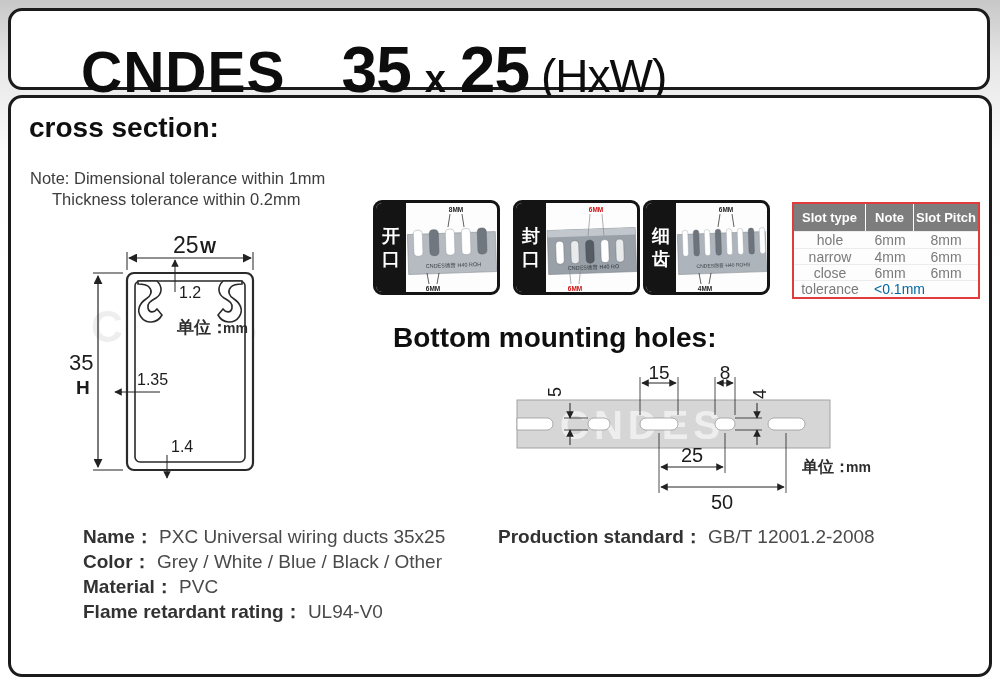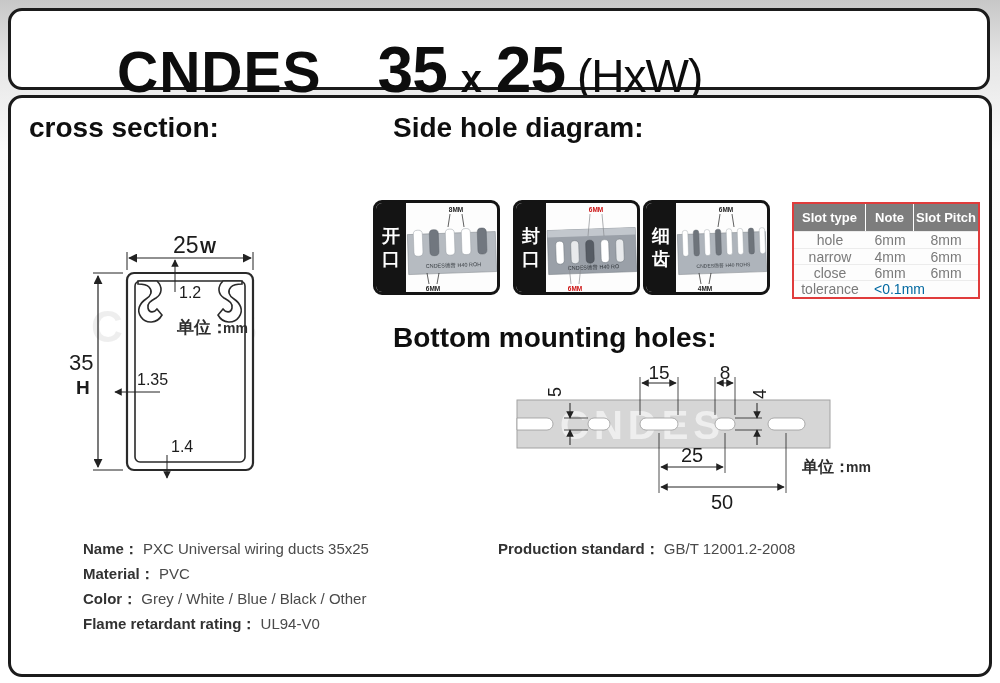--- a/index.html
+++ b/index.html
@@ -1,33 +1,33 @@
 <!DOCTYPE html>
 <html><head>
 <meta charset="utf-8">
 <style>
   html,body{margin:0;padding:0;}
   body{font-family:"Liberation Sans",sans-serif; background:#fff;}
   .page{position:relative;width:1000px;height:683px;overflow:hidden;
         background:linear-gradient(180deg,#c7c7c7 0%,#e6e6e6 9%,#fbfbfb 22%,#ffffff 40%);}
-  .box{position:absolute;background:#fff;border:3px solid #1b1b1b;border-radius:14px;box-sizing:border-box;padding-left:36px;}
+  .box{position:absolute;background:#fff;border:3px solid #1b1b1b;border-radius:14px;box-sizing:border-box;}
   .header-box{left:8px;top:8px;width:982px;height:82px;}
   .main-box{left:8px;top:95px;width:984px;height:582px;}
   .header-inner{display:flex;align-items:baseline;padding:13px 0 0 70px;color:#0d0d0d;}
   .brand{font-size:57px;font-weight:800;letter-spacing:1px;}
   .sz{font-size:64px;font-weight:800;letter-spacing:-1px;}
   .sz.first{margin-left:56px;}
   .sx{font-size:38px;font-weight:800;margin:0 14px;}
   .hw{font-size:46px;font-weight:500;margin-left:12px;letter-spacing:-1px;margin-top:25px;}
   .h2{position:absolute;font-size:28px;font-weight:800;color:#0f0f0f;white-space:nowrap;}
   .note{position:absolute;font-size:16.5px;color:#3d3d3d;line-height:1.25;}
   .note .l2{padding-left:22px;}
   .abs{position:absolute;}
   
-  .specs{position:absolute;font-size:15px;color:#4a4a4a;margin-top:12px;}
+  .specs{position:absolute;font-size:19px;color:#4a4a4a;}
   .spec-line{margin-bottom:7px;line-height:18px;}
   .spec-label{font-weight:bold;color:#323232;}
   
   .photo{position:absolute;width:127px;height:95px;border:3px solid #141414;border-radius:9px;
          background:#fdfdfd;box-sizing:border-box;overflow:hidden;}
   .band{position:absolute;left:0;top:0;bottom:0;width:30px;background:#141414;color:#fff;
         display:flex;flex-direction:column;align-items:center;justify-content:center;gap:5px;}
   .band span{font-size:18px;font-weight:bold;line-height:1;}
   .photo svg{position:absolute;left:28px;top:0;}
   
@@ -53,20 +53,24 @@
       <span class="sz first">35</span>
       <span class="sx">x</span>
       <span class="sz">25</span>
       <span class="hw">(HxW)</span>
     </div>
   </div>
 
   <div class="box main-box">
 
     <div class="h2" style="left:18px;top:14px;">cross section:</div>
+    <div class="note" style="left:19px;top:70px;">
+      <div>Note: Dimensional tolerance within 1mm</div>
+      <div class="l2">Thickness tolerance within 0.2mm</div>
+    </div>
 
     <svg class="abs" style="left:44px;top:132px;" width="300" height="250" viewBox="0 0 300 250">
       <defs>
         <marker id="xa" viewBox="0 0 10 10" refX="9" refY="5" markerWidth="7.5" markerHeight="7.5" orient="auto-start-reverse">
           <path d="M0,0L10,5L0,10z" fill="#222"></path>
         </marker>
       </defs>
       <text class="wm" x="36" y="112" font-size="44" letter-spacing="3">CNDES</text>
 
       <rect x="72" y="43" width="126" height="197" rx="7" fill="#fff" stroke="#2a2a2a" stroke-width="2.2"></rect>
@@ -92,21 +96,20 @@
       <text x="122" y="103" font-size="17" font-weight="bold" fill="#2d2d2d">单位：</text>
       <text x="168" y="103" font-size="14" font-weight="bold" fill="#2d2d2d">mm</text>
 
       <text x="82" y="155" font-size="16" fill="#1c1c1c">1.35</text>
       <line x1="105" y1="162" x2="60" y2="162" stroke="#222" stroke-width="1" marker-end="url(#xa)"></line>
 
       <text x="116" y="222" font-size="16" fill="#1c1c1c">1.4</text>
       <line x1="112" y1="225" x2="112" y2="248" stroke="#222" stroke-width="1" marker-end="url(#xa)"></line>
     </svg>
 
-    <div class="h2" style="left:382px;top:14px;">Side hole diagram:</div>
 
     <div class="photo" style="left:362px;top:102px;">
       <div class="band">
         <span>开</span>
         <span>口</span>
       </div>
       <svg width="95" height="90" viewBox="0 0 95 90">
         <g transform="rotate(-2 50 50)">
           <rect x="4" y="30" width="88" height="40" fill="#b6bbc1" stroke="#8d9298" stroke-width="0.6"></rect>
           <rect x="10" y="26" width="9" height="26" rx="4" fill="#fff" stroke="#9aa0a6" stroke-width="0.5"></rect>
@@ -245,28 +248,28 @@
       <text x="302" y="107" font-size="16" font-weight="bold" fill="#2d2d2d">单位：</text>
       <text x="346" y="107" font-size="14" font-weight="bold" fill="#2d2d2d">mm</text>
     </svg>
 
     <div class="specs" style="left:72px;top:430px;">
       <div class="spec-line">
         <span class="spec-label">Name：</span>
         <span>PXC Universal wiring ducts 35x25</span>
       </div>
       <div class="spec-line">
+        <span class="spec-label">Color：</span>
+        <span>Grey / White / Blue / Black / Other</span>
+      </div>
+      <div class="spec-line">
         <span class="spec-label">Material：</span>
         <span>PVC</span>
       </div>
       <div class="spec-line">
-        <span class="spec-label">Color：</span>
-        <span>Grey / White / Blue / Black / Other</span>
-      </div>
-      <div class="spec-line">
         <span class="spec-label">Flame retardant rating：</span>
         <span>UL94-V0</span>
       </div>
     </div>
 
     <div class="specs" style="left:487px;top:430px;">
       <div class="spec-line">
         <span class="spec-label">Production standard：</span>
         <span>GB/T 12001.2-2008</span>
       </div>

